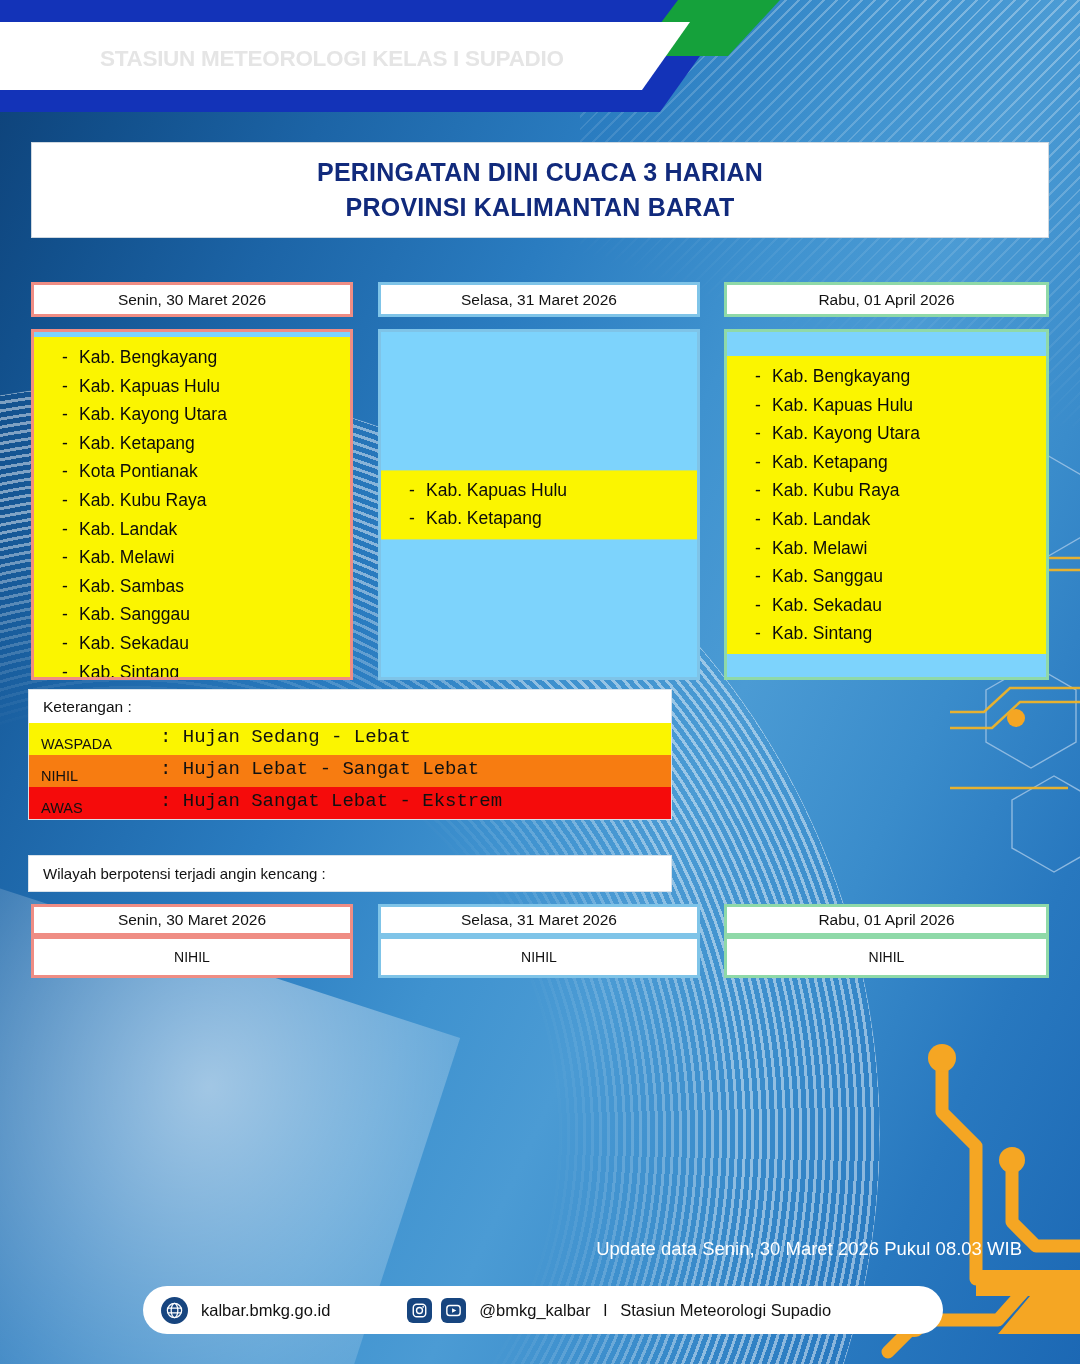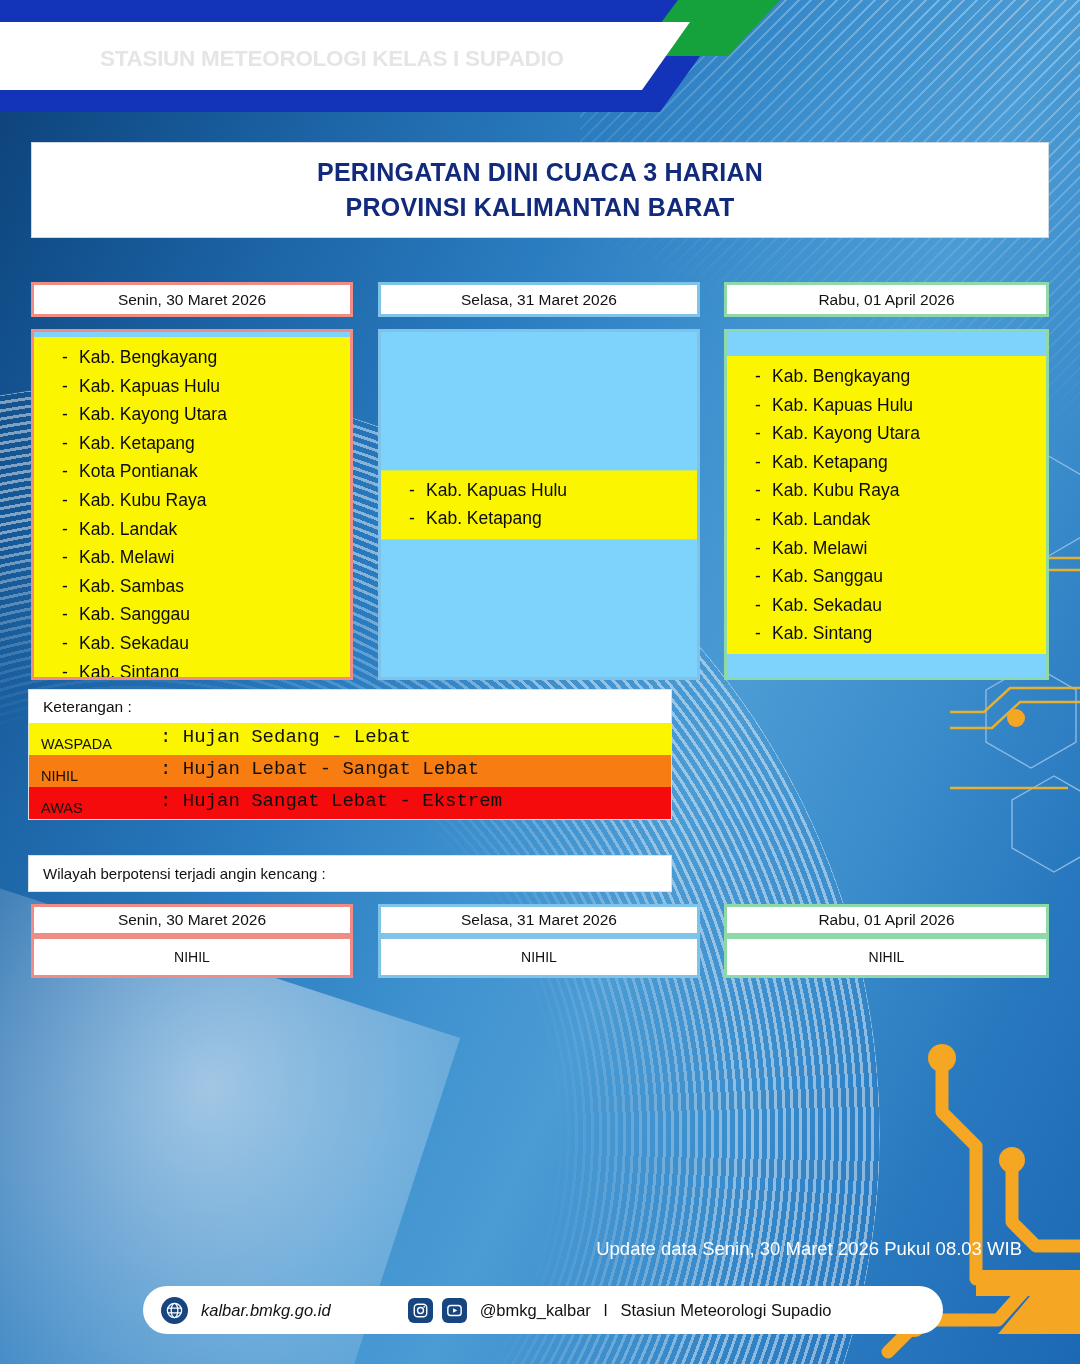--- a/index.html
+++ b/index.html
@@ -351,21 +351,21 @@
 <div id="update-text">Update data Senin, 30 Maret 2026 Pukul 08.03 WIB</div>
 
 <div id="footer-pill">
   <span class="f-icon-circle" style="margin-left:18px;">
     <svg viewBox="0 0 24 24" width="19" height="19" fill="none" stroke="#ffffff" stroke-width="1.6">
       <circle cx="12" cy="12" r="9"></circle>
       <ellipse cx="12" cy="12" rx="4.2" ry="9"></ellipse>
       <path d="M3.3 9h17.4M3.3 15h17.4"></path>
     </svg>
   </span>
-  <span class="f-text" style="margin-left:13px;font-style:italic;">kalbar.bmkg.go.id</span>
+  <span class="f-text" style="margin-left:13px;">kalbar.bmkg.go.id</span>
 
   <span class="f-icon-sq" style="margin-left:77px;">
     <svg viewBox="0 0 24 24" width="17" height="17" fill="none" stroke="#ffffff" stroke-width="2">
       <rect x="3.2" y="3.2" width="17.6" height="17.6" rx="5"></rect>
       <circle cx="12" cy="12" r="4.2"></circle>
       <circle cx="17.2" cy="6.8" r="1.3" fill="#ffffff" stroke="none"></circle>
     </svg>
   </span>
   <span class="f-icon-sq" style="margin-left:9px;">
     <svg viewBox="0 0 24 24" width="17" height="17">

